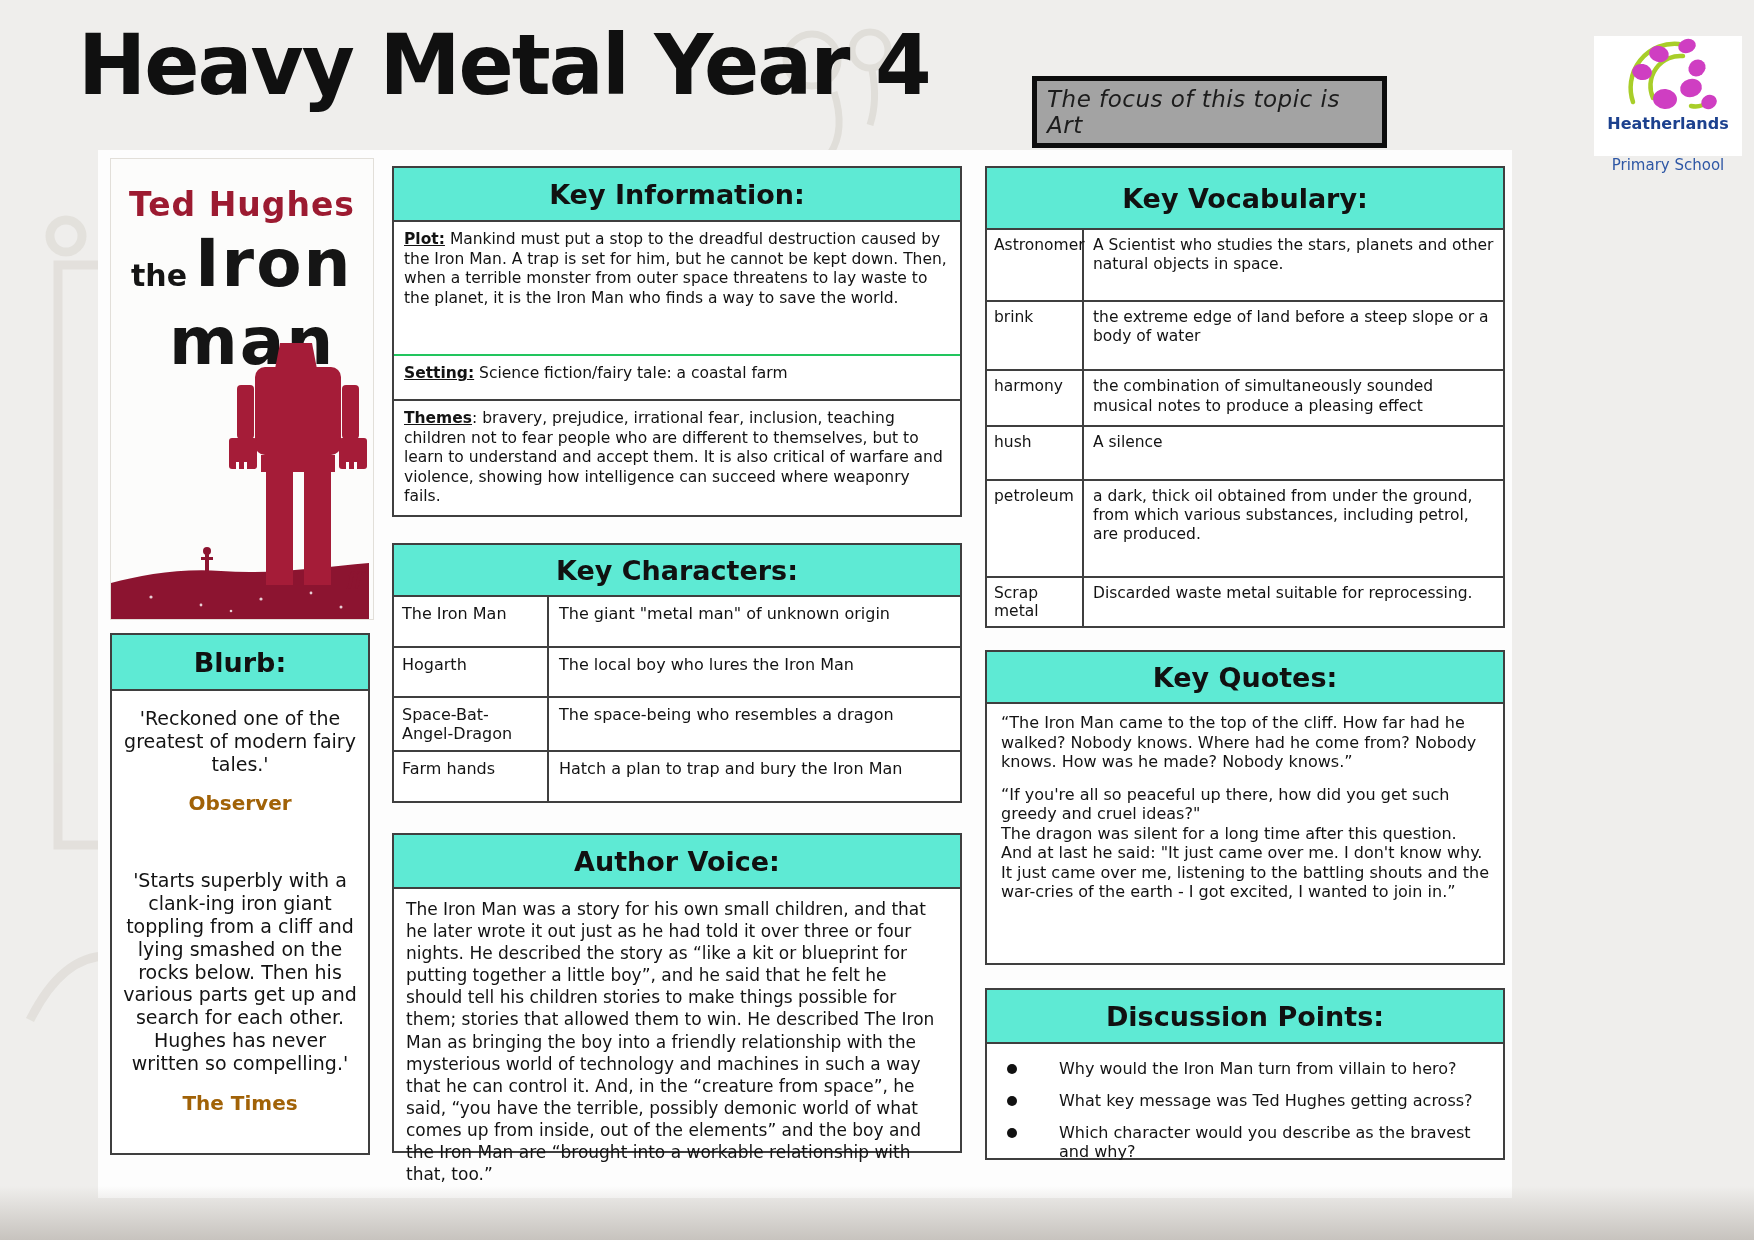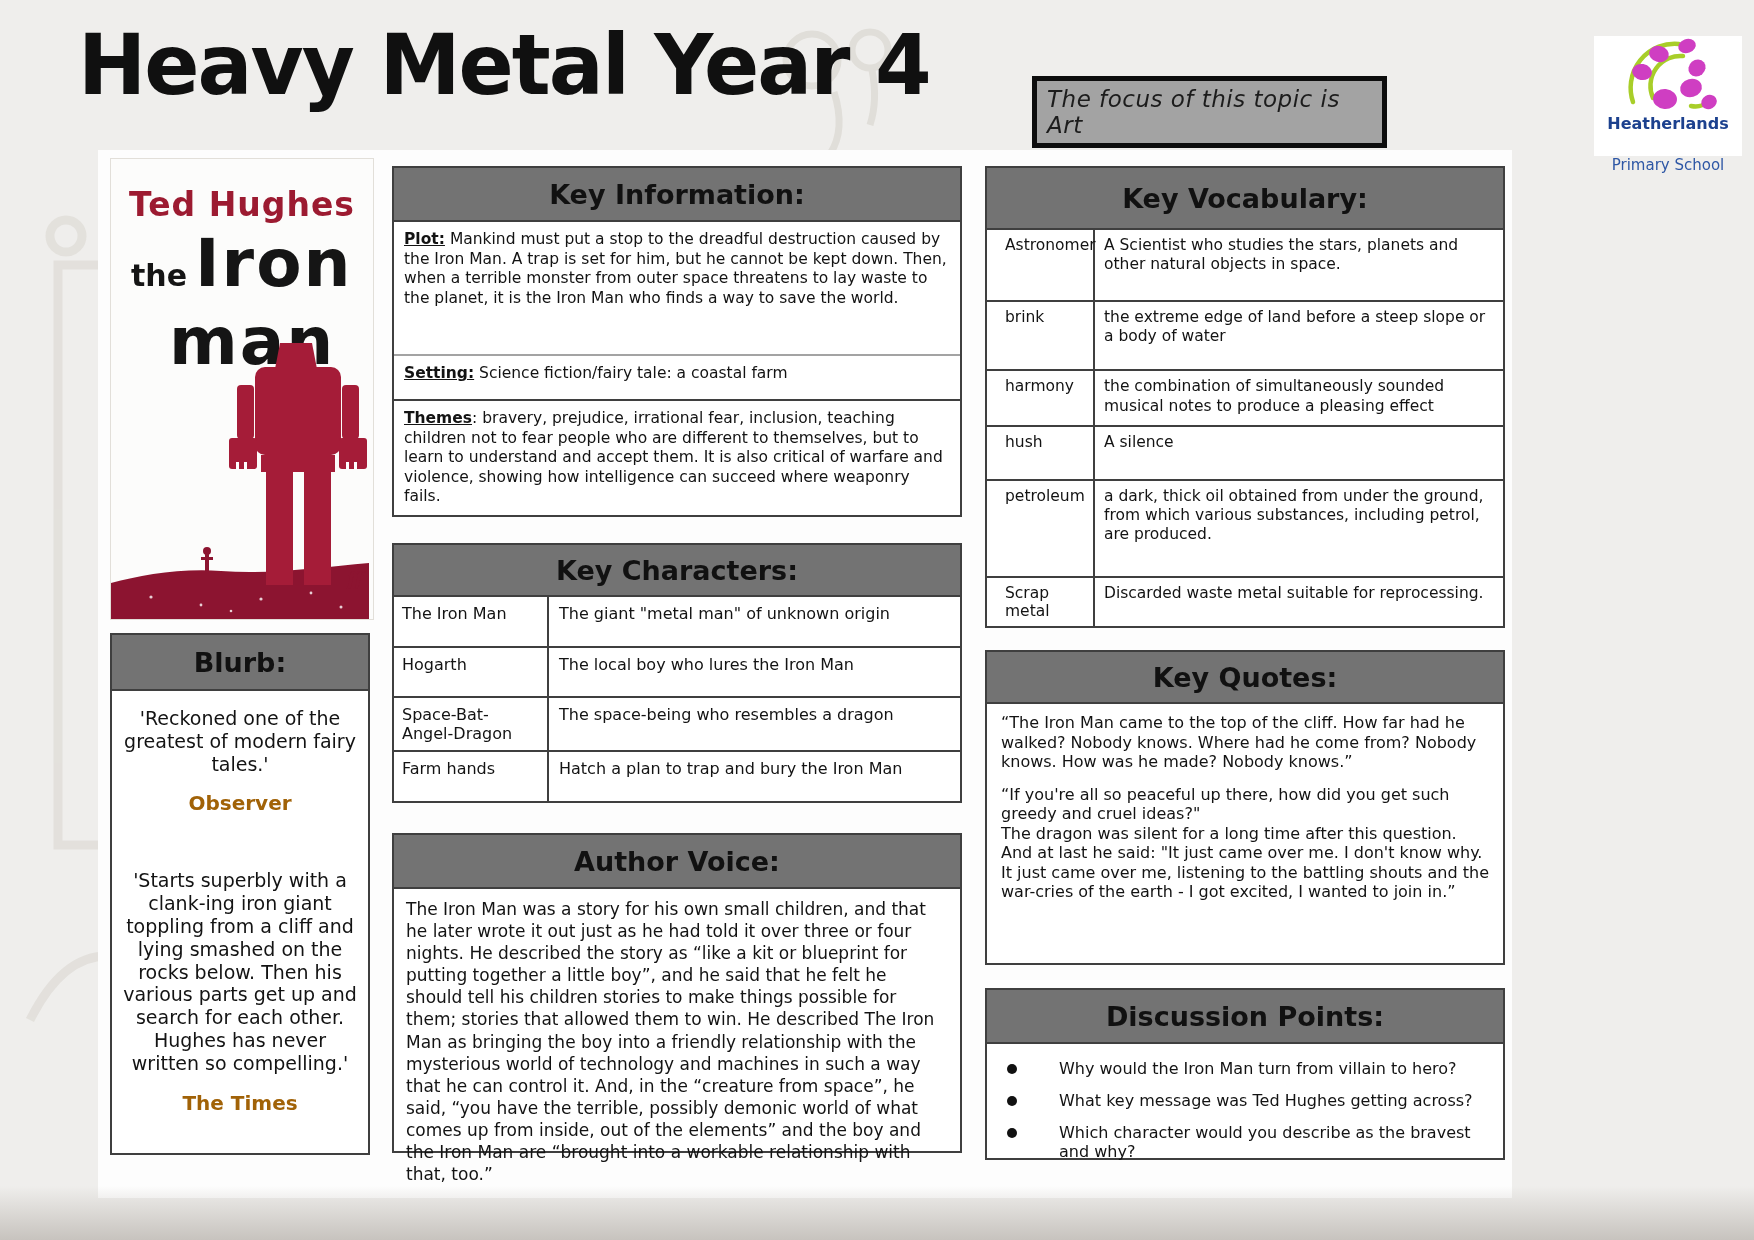--- a/index.html
+++ b/index.html
@@ -13,21 +13,21 @@
     color:#101010;letter-spacing:-2px;transform:scaleX(.97);transform-origin:left;}
   .focus-box{position:absolute;left:1032px;top:76px;width:355px;height:72px;z-index:2;
     border:5px solid #0d0d0d;background:#a3a3a3;display:flex;align-items:center;box-sizing:border-box;}
   .focus-box span{font-style:italic;font-size:23px;color:#1c1c1c;padding-left:10px;letter-spacing:.5px;}
   .logo{position:absolute;left:1594px;top:36px;width:148px;height:120px;background:#fff;z-index:2;text-align:center;}
   .logo-name{font-size:16px;font-weight:bold;color:#1c418e;line-height:1.05;margin-top:-2px;}
   .logo-type{font-size:15px;color:#2e57a5;line-height:1.1;margin-top:24px;}
   
   .box{position:absolute;z-index:2;border:2px solid #3f3f3f;background:#fff;box-sizing:border-box;
     color:#131313;}
-  .banner{background:#737373;border-bottom:2px solid #3f3f3f;display:flex;align-items:center;
+  .banner{background:#5eead4;border-bottom:2px solid #3f3f3f;display:flex;align-items:center;
     justify-content:center;font-weight:700;font-size:27px;color:#111;}
   
   .cover{position:absolute;left:110px;top:158px;width:264px;height:462px;background:#fcfcfb;
     border:1px solid #e2dfd9;z-index:2;box-sizing:border-box;overflow:hidden;}
   .cover-author{position:absolute;left:0;right:0;top:26px;text-align:center;font-size:33px;
     font-weight:700;color:#9c1b31;letter-spacing:1px;}
   .cover-line1{position:absolute;left:20px;top:74px;display:flex;align-items:baseline;color:#151515;}
   .cover-the{font-size:30px;font-weight:700;}
   .cover-iron{font-size:66px;font-weight:800;letter-spacing:2px;margin-left:8px;line-height:.95;}
   .cover-man{position:absolute;left:58px;top:152px;font-size:66px;font-weight:800;color:#151515;
@@ -40,40 +40,40 @@
   .blurb .banner{height:54px;}
   .blurb-body{padding:10px 8px;text-align:center;font-size:19px;line-height:1.2;}
   .blurb-q1{margin-top:6px;}
   .blurb-src{margin-top:16px;font-size:20px;font-weight:700;color:#a16207;}
   .blurb-q2{margin-top:54px;}
   
   .keyinfo{left:392px;top:166px;width:570px;height:351px;display:flex;flex-direction:column;}
   .keyinfo .banner{height:52px;flex:none;}
   .ki-row{padding:8px 10px;font-size:15.5px;line-height:1.26;box-sizing:border-box;}
   .ki-plot{height:136px;}
-  .ki-setting{height:46px;border-top:2px solid #a3a3a3;}
+  .ki-setting{height:46px;border-top:2px solid #22c55e;}
   .ki-themes{flex:1;border-top:2px solid #3f3f3f;}
   .ki-label{font-weight:700;text-decoration:underline;}
   
   .chars{left:392px;top:543px;width:570px;height:260px;display:flex;flex-direction:column;}
   .chars .banner{height:50px;flex:none;}
   .char-row{display:flex;flex:1;box-sizing:border-box;}
   .char-row + .char-row{border-top:2px solid #3f3f3f;}
   .char-name{width:155px;flex:none;border-right:2px solid #3f3f3f;padding:7px 8px;font-size:16px;box-sizing:border-box;}
   .char-desc{flex:1;padding:7px 10px;font-size:16px;}
   
   .voice{left:392px;top:833px;width:570px;height:320px;}
   .voice .banner{height:52px;}
   .voice-body{padding:9px 12px;font-size:17px;line-height:1.3;}
   
   .vocab{left:985px;top:166px;width:520px;height:462px;display:flex;flex-direction:column;}
   .vocab .banner{height:60px;flex:none;}
   .voc-row{display:flex;box-sizing:border-box;}
   .voc-row + .voc-row{border-top:2px solid #3f3f3f;}
-  .voc-term{width:97px;flex:none;border-right:2px solid #3f3f3f;padding:6px 7px;font-size:15.5px;box-sizing:border-box;margin-left:11px;}
+  .voc-term{width:97px;flex:none;border-right:2px solid #3f3f3f;padding:6px 7px;font-size:15.5px;box-sizing:border-box;}
   .voc-def{flex:1;padding:6px 9px;font-size:15.5px;line-height:1.25;}
   .vr1{height:70px;} .vr2{height:70px;} .vr3{height:56px;} .vr4{height:54px;} .vr5{height:98px;} .vr6{flex:1;}
   
   .quotes{left:985px;top:650px;width:520px;height:315px;}
   .quotes .banner{height:50px;}
   .quotes-body{padding:9px 14px;font-size:16px;line-height:1.22;}
   .quote-p2a{margin-top:13px;}
   
   .discuss{left:985px;top:988px;width:520px;height:172px;}
   .discuss .banner{height:52px;}

